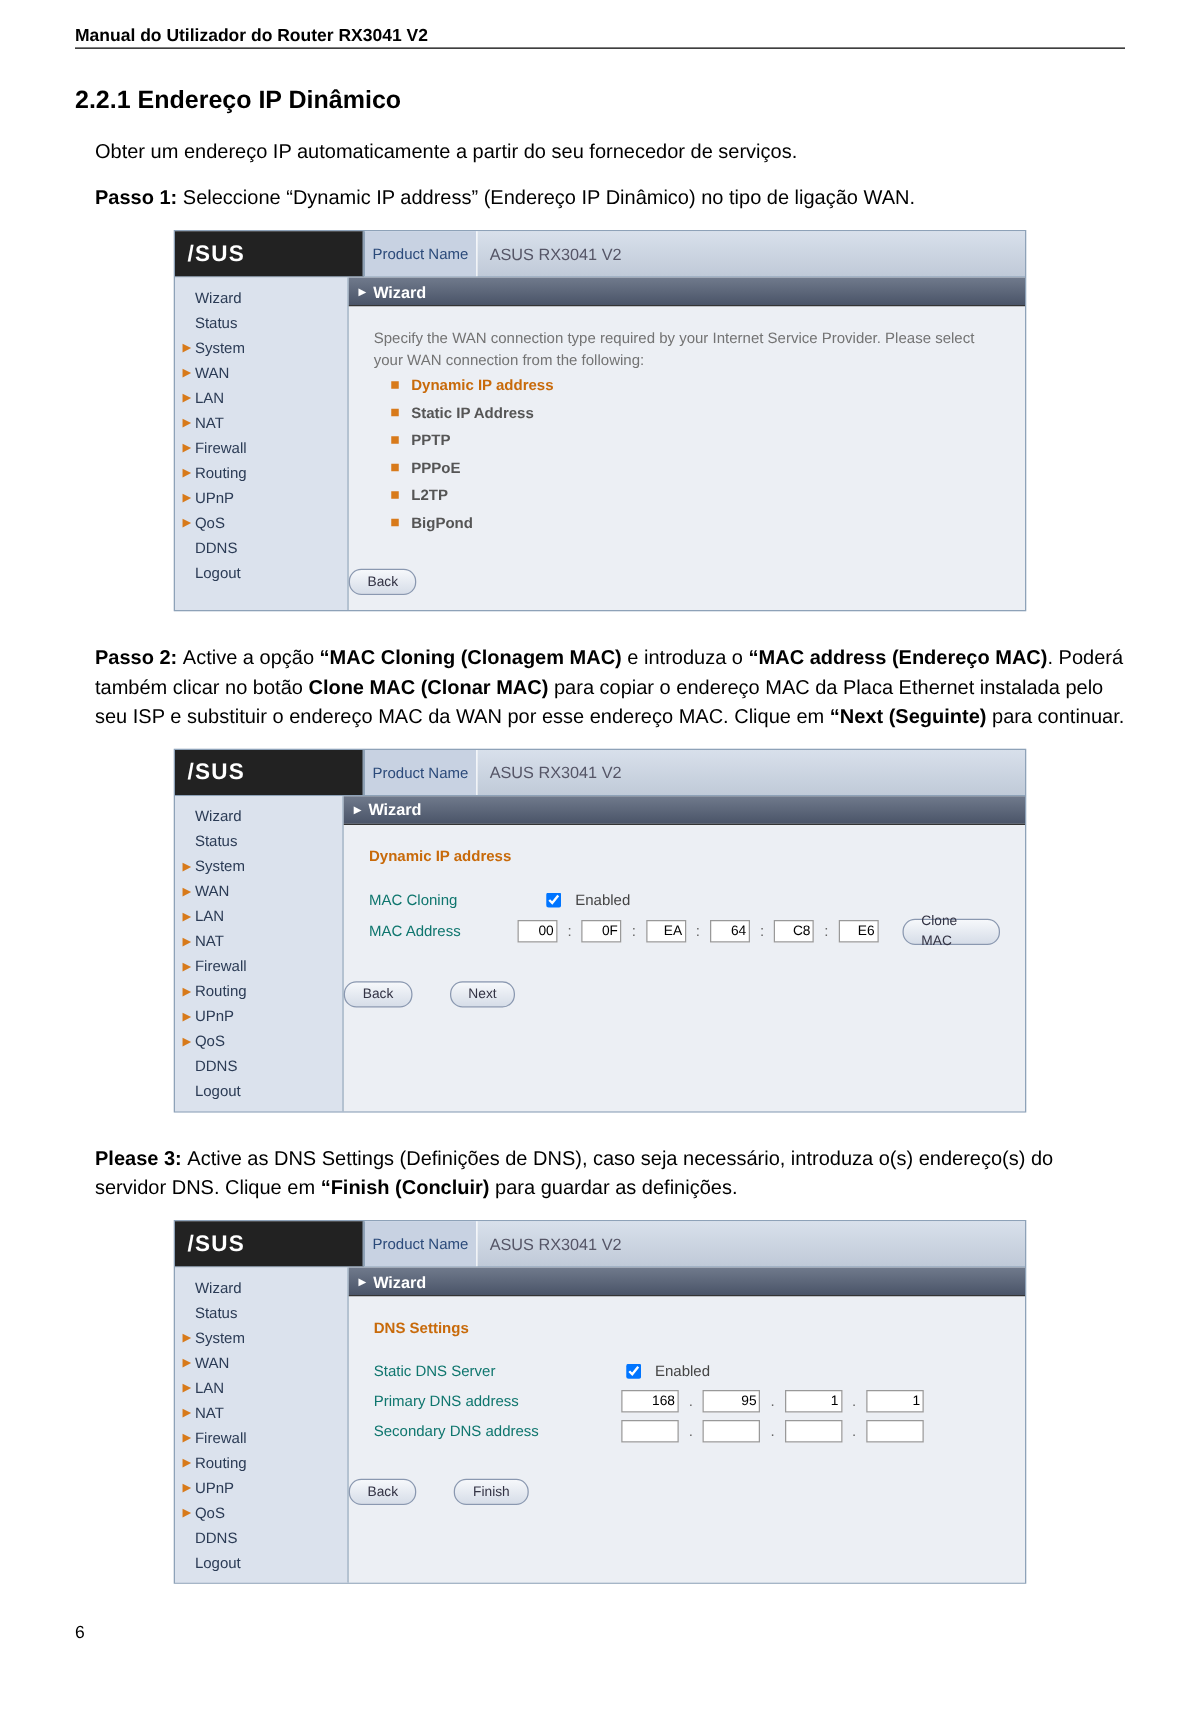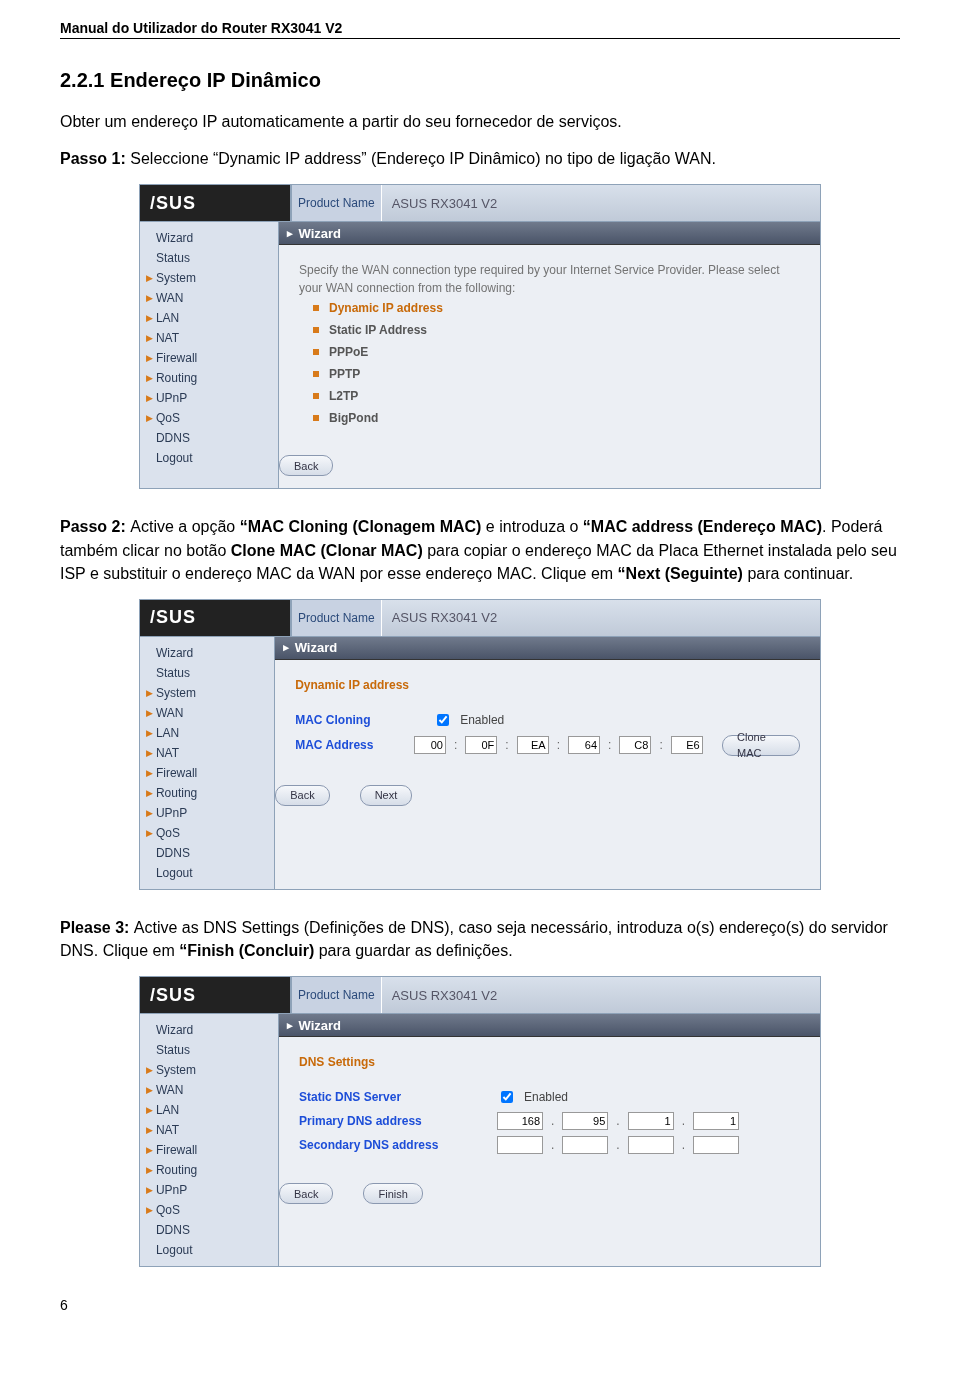--- a/index.html
+++ b/index.html
@@ -1,19 +1,19 @@
 <!DOCTYPE html>
 <html><head>
 <meta charset="utf-8">
 <style>
 body{margin:0;font-family:Arial,Helvetica,sans-serif;background:#fff;color:#000;width:960px}
 .page{padding:20px 60px 40px 60px}
 .header-line{font-size:14px;font-weight:bold;border-bottom:1px solid #000;padding-bottom:2px;margin-bottom:30px}
 h2.sect{font-size:20px;margin:0 0 18px 0}
-p.body{font-size:16px;margin:0 0 14px 0;line-height:1.45}
+p.body{font-size:16px;margin:0 0 14px 16px;line-height:1.45}
 p.body b{font-weight:bold}
 .indent{margin-left:36px}
 .figure{margin:14px auto 30px auto;display:block}
 .router-box{width:680px;border:1px solid #8ea2b8;font-size:12px;background:#e8ecf3;margin:0 auto 26px auto}
 .router-box.small{height:auto}
 .topband{height:36px;background:linear-gradient(#d8e0eb,#c0cad8);border-bottom:1px solid #8ea2b8;display:flex;align-items:stretch}
 .logo{width:140px;background:#222;color:#fff;font-weight:bold;font-size:18px;display:flex;align-items:center;padding-left:10px;letter-spacing:1px;border-right:1px solid #8ea2b8}
 .prodlabel{display:flex;align-items:center;padding:0 6px;color:#2b4a7a;font-size:12px;border-left:1px solid #8ea2b8;background:#c8d2e2}
 .prodname{display:flex;align-items:center;padding:0 10px;color:#556;font-size:13px;flex:1;border-left:1px solid #fff}
 .body2{display:flex}
@@ -27,21 +27,21 @@
 .cpanel{padding:16px 20px 20px 20px;color:#444;font-size:12px;line-height:1.5}
 .cpanel .intro{color:#737373;}
 .opt{display:flex;align-items:center;gap:10px;padding:2px 0 2px 14px}
 .opt .dot{width:6px;height:6px;background:#d87a1a;border-radius:0}
 .opt .lbl{color:#555;font-weight:bold}
 .opt .lbl.sel{color:#c86a0a}
 .btnrow{display:flex;justify-content:flex-start;gap:30px;padding:6px 40px 12px 0}
 .rb{display:inline-flex;align-items:center;height:19px;padding:0 14px;border:1px solid #8a98b0;border-radius:10px;background:linear-gradient(#f6f8fb,#d6dde8);font-size:11px;color:#334}
 .section-title{color:#c86a0a;font-weight:bold;margin-bottom:14px}
 .fld{display:flex;align-items:center;gap:8px;padding:3px 0;color:#444}
-.fld .lab{width:130px;font-weight:bold;color:#1d4ed8}
+.fld .lab{width:130px;font-weight:normal;color:#0f766e}
 .fld input.txt{width:26px;height:14px;border:1px solid #999;font-size:11px;text-align:right;padding:1px 2px;background:#fff}
 .fld input.txt.w{width:40px}
 .fld .sep{color:#666}
 .chk{width:12px;height:12px}
 .footer-num{font-size:14px;margin-top:30px}
 </style>
 </head>
 <body>
 
 <div class="page">
@@ -120,25 +120,25 @@
           <div class="opt">
               <span class="dot"></span>
               <span class="lbl sel">Dynamic IP address</span>
             </div>
           <div class="opt">
               <span class="dot"></span>
               <span class="lbl">Static IP Address</span>
             </div>
           <div class="opt">
               <span class="dot"></span>
+              <span class="lbl">PPTP</span>
+            </div>
+          <div class="opt">
+              <span class="dot"></span>
               <span class="lbl">PPPoE</span>
-            </div>
-          <div class="opt">
-              <span class="dot"></span>
-              <span class="lbl">PPTP</span>
             </div>
           <div class="opt">
               <span class="dot"></span>
               <span class="lbl">L2TP</span>
             </div>
           <div class="opt">
               <span class="dot"></span>
               <span class="lbl">BigPond</span>
             </div>
         </div>

